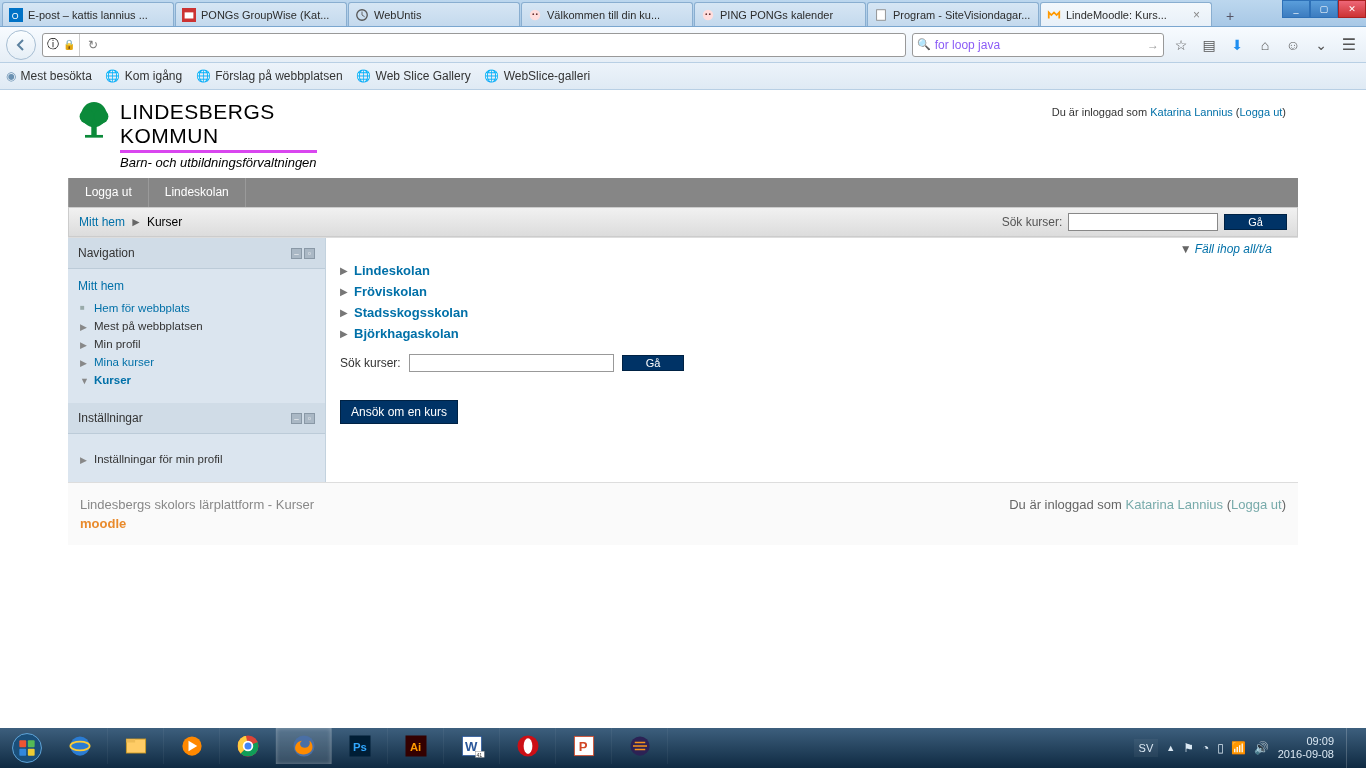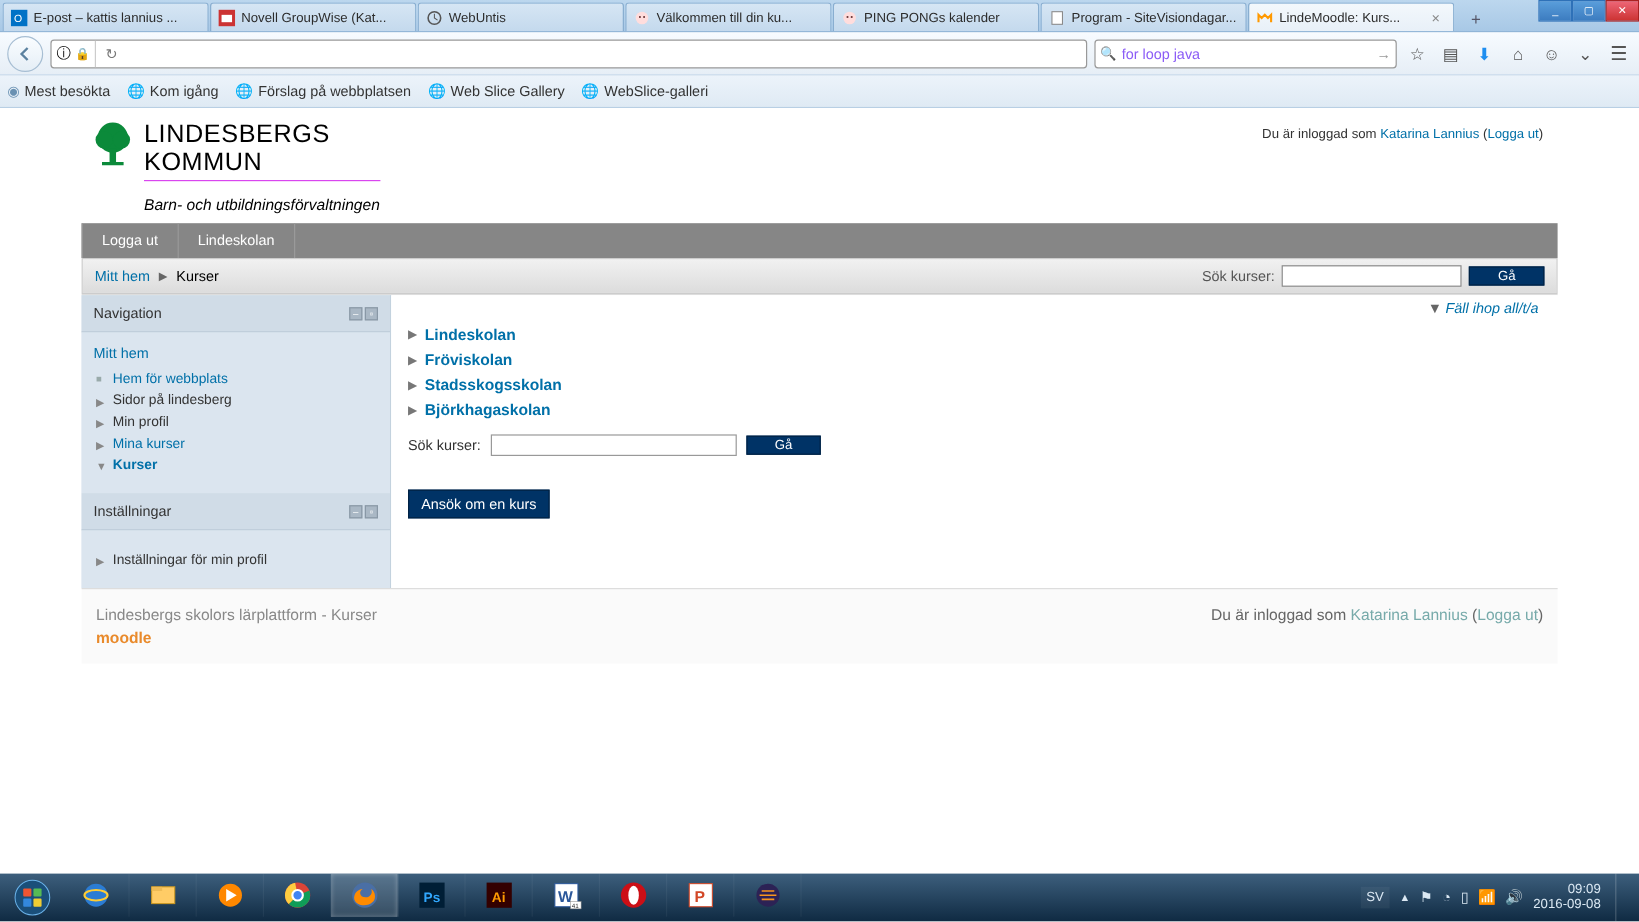--- a/index.html
+++ b/index.html
@@ -41,21 +41,21 @@
 .globe-ico { color: #6a91b2; font-size: 12px; }
 
 
 .page-wrap { width: 100%; background: #fff; }
 .page-inner { width: 1230px; margin: 0 auto; }
 
 .site-header { padding: 10px 0 8px 0; display: flex; }
 .logo-block { display: flex; gap: 8px; align-items: flex-start; padding-left: 8px; }
 .logo-tree { width: 36px; height: 42px; }
 .logo-text { font-family: Georgia, serif; }
-.logo-title { font-size: 21px; letter-spacing: 0.5px; border-bottom: 1px solid #d946ef; padding-bottom: 2px; margin-bottom: 12px; }
+.logo-title { font-size: 21px; letter-spacing: 0.5px; border-bottom: 3px solid #d946ef; padding-bottom: 2px; margin-bottom: 2px; }
 .logo-sub { font-size: 13px; font-style: italic; }
 .login-info { margin-left: auto; padding: 6px 12px 0 0; font-size: 11px; color: #333; }
 .login-info a { color: #0070a8; text-decoration: none; }
 
 .topmenu { background: #868686; height: 29px; display: flex; }
 .topmenu a { color: #fff; text-decoration: none; padding: 0 16px; line-height: 29px; font-size: 12px; border-right: 1px solid #9a9a9a; cursor: pointer; }
 .topmenu a:first-child { border-left: 1px solid #9a9a9a; }
 
 .breadcrumb-row { background: linear-gradient(#f1f1f1,#dcdcdc); border: 1px solid #ccc; height: 30px; display: flex; align-items: center; padding: 0 10px; font-size: 12px; }
 .breadcrumb-row a { color: #0070a8; text-decoration: none; }
@@ -73,21 +73,21 @@
 .block-body { padding: 10px 10px 14px 10px; background: #dbe5ef; }
 .nav-root a { color: #0070a8; text-decoration: none; font-size: 12px; }
 .nav-list { list-style: none; margin-top: 6px; }
 .nav-list li { padding: 3px 0 3px 16px; font-size: 11.5px; color: #333; position: relative; }
 .nav-list li .tri { position: absolute; left: 2px; top: 5px; color: #888; font-size: 9px; }
 .nav-list li.sq::before { content: "■"; position: absolute; left: 2px; top: 4px; color: #9aa; font-size: 8px; }
 .nav-list li a { color: #0070a8; text-decoration: none; }
 .nav-list li.cur a { font-weight: bold; }
 
 .main-col { flex: 1; padding: 10px 14px; background: #fff; position: relative; }
-.collapse-link { position: absolute; top: 4px; right: 16px; color: #0070a8; font-size: 12px; font-style: italic; text-decoration: none; }
+.collapse-link { position: absolute; top: 4px; right: 26px; color: #0070a8; font-size: 12px; font-style: italic; text-decoration: none; }
 .collapse-link .tri { color: #666; margin-right: 3px; font-style: normal; }
 .course-list { margin-top: 12px; }
 .course-list .citem { padding: 3px 0 3px 14px; position: relative; font-size: 13px; }
 .course-list .citem .tri { position: absolute; left: 0; top: 5px; color: #777; font-size: 10px; }
 .course-list .citem a { color: #0070a8; font-weight: bold; text-decoration: none; }
 .search-row { margin-top: 10px; display: flex; align-items: center; gap: 8px; font-size: 12px; color: #333; }
 .search-row input { width: 205px; height: 18px; border: 1px solid #999; }
 .apply-btn { margin-top: 28px; background: #003366; color: #fff; border: 1px solid #002244; font-size: 12px; padding: 4px 10px; cursor: pointer; }
 
 .footer-block { border-top: 1px solid #ddd; padding: 14px 12px; font-size: 13px; color: #888; display: flex; background: #fafafa; }
@@ -129,21 +129,21 @@
       </span>
     <span class="tab-label">E-post – kattis lannius ...</span>
   </div>
   <div class="browser-tab">
     <span class="tab-icon">
         <svg viewBox="0 0 16 16">
           <rect width="16" height="16" fill="#c33"></rect>
           <rect x="3" y="5" width="10" height="7" fill="#fff"></rect>
         </svg>
       </span>
-    <span class="tab-label">Novell GroupWise (Kat...</span>
+    <span class="tab-label">PONGs GroupWise (Kat...</span>
   </div>
   <div class="browser-tab">
     <span class="tab-icon">
         <svg viewBox="0 0 16 16">
           <circle cx="8" cy="8" r="6" fill="none" stroke="#555" stroke-width="1.5"></circle>
           <path d="M8 4v4l3 2" stroke="#555" fill="none"></path>
         </svg>
       </span>
     <span class="tab-label">WebUntis</span>
   </div>
@@ -279,21 +279,21 @@
             <span>Navigation</span>
             <div class="block-controls">
               <div class="block-ctrl">–</div>
               <div class="block-ctrl">▫</div>
             </div>
           </div>
           <div class="block-body">
             <div class="nav-root"><a href="#">Mitt hem</a></div>
             <ul class="nav-list">
               <li class="sq"><a href="#">Hem för webbplats</a></li>
-              <li><span class="tri">▶</span><span>Sidor på lindesberg</span></li>
+              <li><span class="tri">▶</span><span>Mest på webbplatsen</span></li>
               <li><span class="tri">▶</span><span>Min profil</span></li>
               <li><span class="tri">▶</span><a href="#">Mina kurser</a></li>
               <li class="cur"><span class="tri">▼</span><a href="#">Kurser</a></li>
             </ul>
           </div>
         </div>
         <div class="block">
           <div class="block-head">
             <span>Inställningar</span>
             <div class="block-controls">

